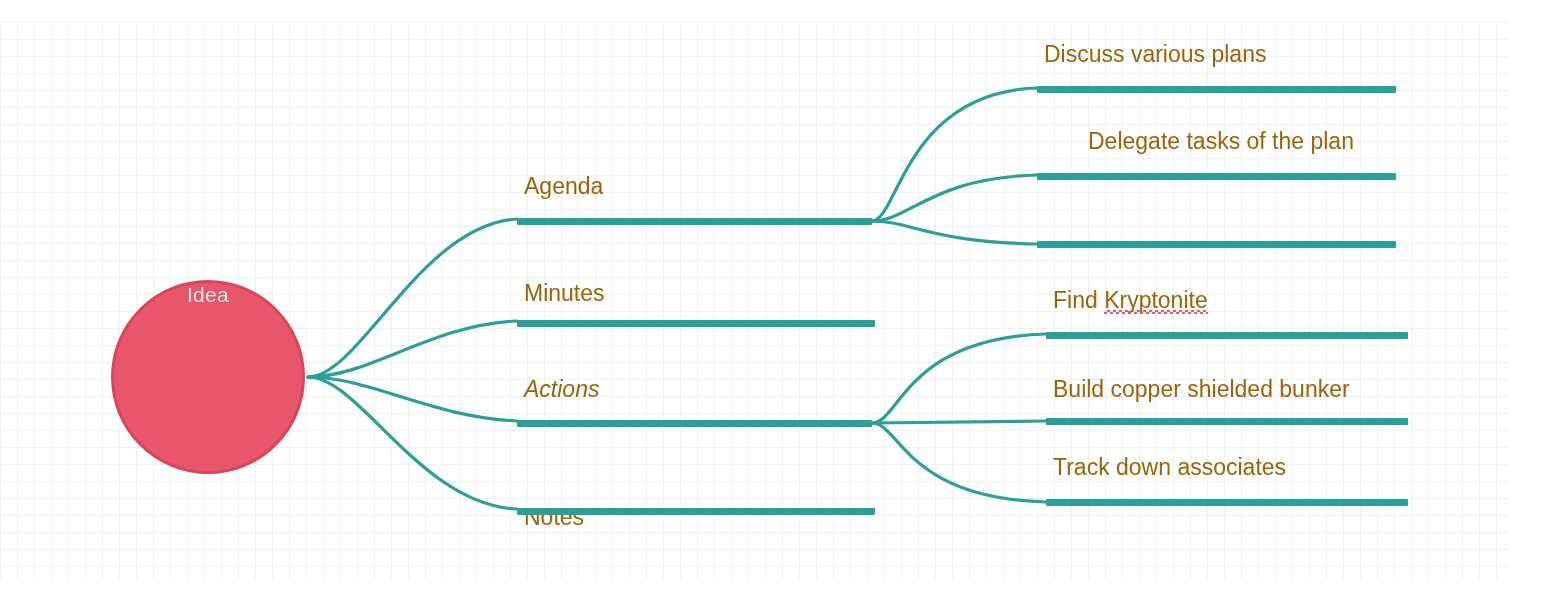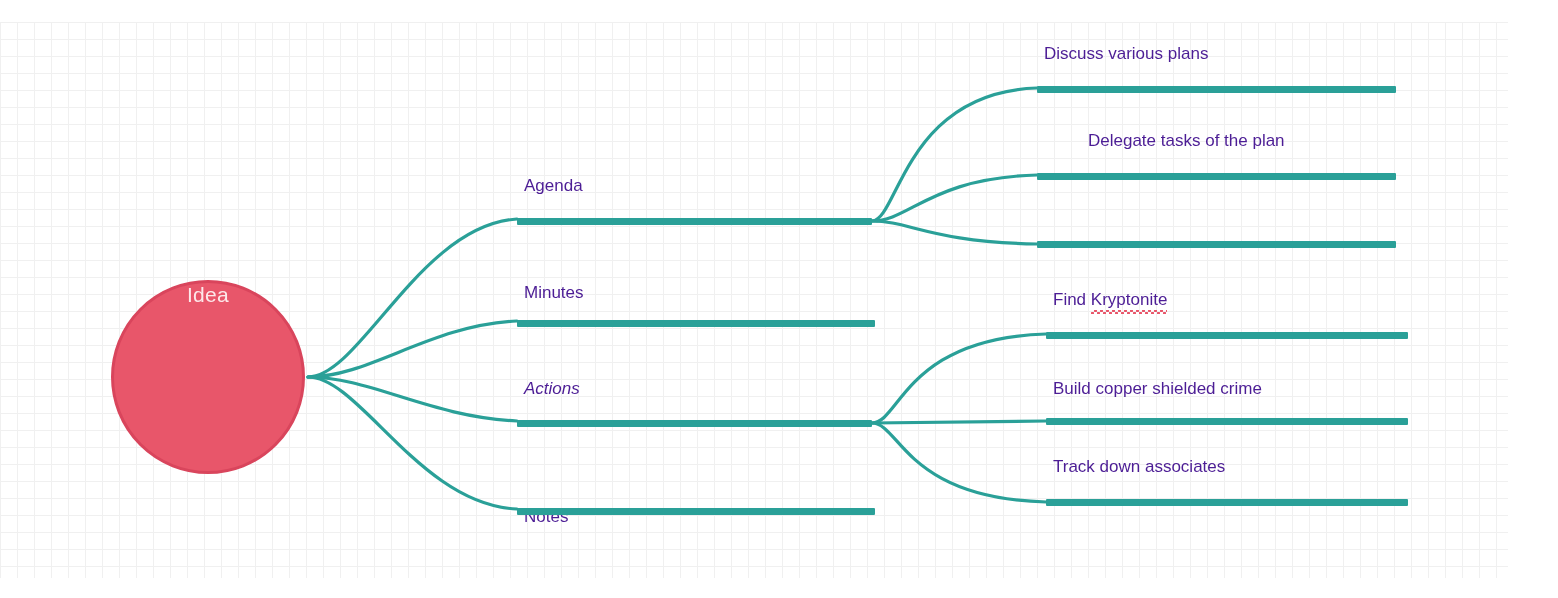--- a/index.html
+++ b/index.html
@@ -62,22 +62,22 @@
   }
   
   .bar {
     position: absolute;
     height: 7px;
     border-radius: 1px;
   }
   
   .node-label {
     position: absolute;
-    font-size: 17px;
-    color: #4c1d95;
+    font-size: 23px;
+    color: #a16207;
     font-family: "Liberation Sans", sans-serif;
     white-space: nowrap;
     line-height: 20px;
   }
   .spell-error {
     position: relative;
     display: inline-block;
   }
   .spell-error::after {
     content: "";
@@ -137,21 +137,21 @@
   <div class="bar" style="left:517px; top:320px; width:358px; background:#2aa098;"></div>
 
   <div class="node-label" style="left:524px; top:379px;font-style:italic;">Actions</div>
   <div class="bar" style="left:517px; top:420px; width:355px; background:#2aa098;"></div>
 
   <div class="node-label" style="left:1053px; top:290px;">
     <span>Find </span><span class="spell-error">Kryptonite</span>
   </div>
   <div class="bar" style="left:1046px; top:332px; width:362px; background:#2aa098;"></div>
 
-  <div class="node-label" style="left:1053px; top:379px;">Build copper shielded crime</div>
+  <div class="node-label" style="left:1053px; top:379px;">Build copper shielded bunker</div>
   <div class="bar" style="left:1046px; top:418px; width:362px; background:#2aa098;"></div>
 
   <div class="node-label" style="left:1053px; top:457px;">Track down associates</div>
   <div class="bar" style="left:1046px; top:499px; width:362px; background:#2aa098;"></div>
 
   <div class="node-label" style="left:524px; top:467px;margin-top:40px;">Notes</div>
   <div class="bar" style="left:517px; top:508px; width:358px; background:#2aa098;"></div>
 
 </div>
 

